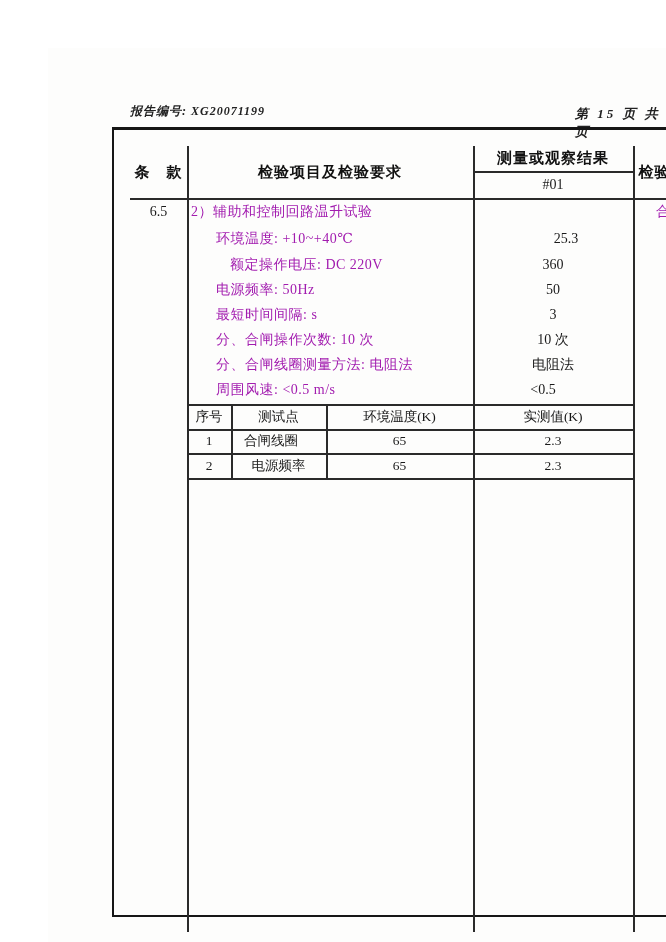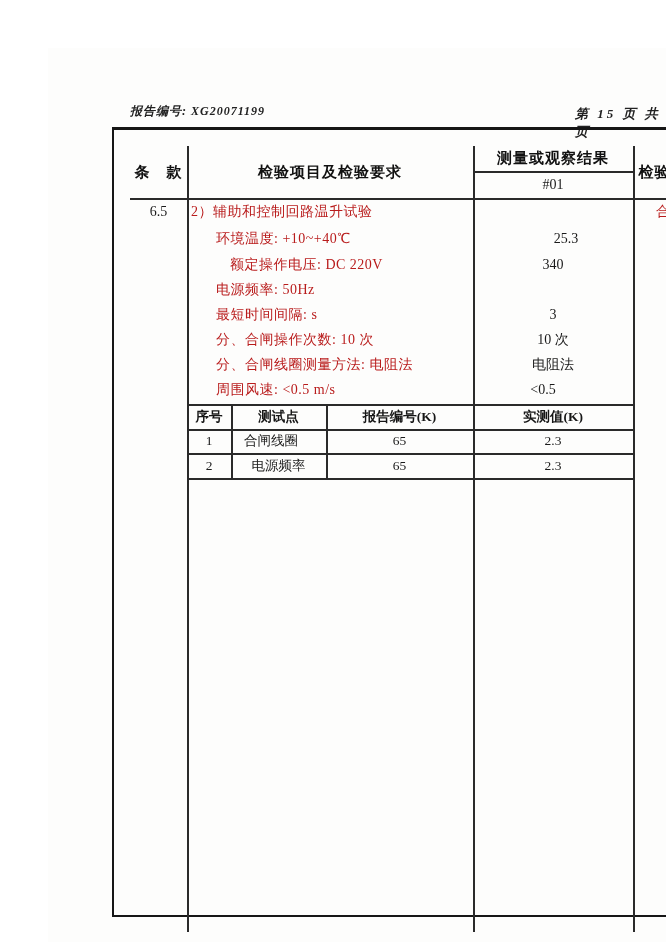--- a/index.html
+++ b/index.html
@@ -42,23 +42,23 @@
   .table-frame {
     position: absolute;
     left: 48px; top: 63px;
     width: 582px; height: 790px;
     border: 2px solid #161616;
     border-top-width: 3px;
   }
   .vline { position: absolute; width: 1.5px; background: #2a2a2a; }
   .hline { position: absolute; height: 1.5px; background: #2a2a2a; }
   .th { font-weight: bold; font-size: 15px; letter-spacing: 1px; color: #111; }
-  .body-txt { font-size: 14px; color: #b91c1c; letter-spacing: 0.5px; font-family: Liberation Serif, serif; }
+  .body-txt { font-size: 14px; color: #a21caf; letter-spacing: 0.5px; }
   .num { font-size: 14px; color: #1a1a1a; }
-  .inner-th { font-weight: bold; font-size: 13.5px; color: #161616; }
+  .inner-th { font-weight: normal; font-size: 13.5px; color: #161616; }
   .inner-td { font-size: 13.5px; color: #1a1a1a; }
 </style>
 </head>
 <body>
 
 <div class="page">
 
   <div class="abs hdr-txt" style="left:66px; top:39px;">报告编号: XG20071199</div>
   <div class="abs page-info" style="left:511px; top:41px;">第 15 页 共 67 页</div>
 
@@ -83,39 +83,40 @@
 
     <div class="cell left body-txt" style="left:86px; top:84px;  width:256px; height:18px;">环境温度: +10~+40℃</div>
     <div class="cell left body-txt" style="left:100px; top:110px; width:256px; height:18px;">额定操作电压: DC 220V</div>
     <div class="cell left body-txt" style="left:86px; top:135px; width:256px; height:18px;">电源频率: 50Hz</div>
     <div class="cell left body-txt" style="left:86px; top:160px; width:256px; height:18px;">最短时间间隔: s</div>
     <div class="cell left body-txt" style="left:86px; top:185px; width:256px; height:18px;">分、合闸操作次数: 10 次</div>
     <div class="cell left body-txt" style="left:86px; top:210px; width:256px; height:18px;">分、合闸线圈测量方法: 电阻法</div>
     <div class="cell left body-txt" style="left:86px; top:235px; width:256px; height:18px;">周围风速: &lt;0.5 m/s</div>
 
     <div class="cell num" style="left:343px; top:84px;  width:186px; height:18px;">25.3</div>
-    <div class="cell num" style="left:343px; top:110px; width:160px; height:18px;">340</div>
+    <div class="cell num" style="left:343px; top:110px; width:160px; height:18px;">360</div>
+    <div class="cell num" style="left:343px; top:135px; width:160px; height:18px;">50</div>
     <div class="cell num" style="left:343px; top:160px; width:160px; height:18px;">3</div>
     <div class="cell num" style="left:343px; top:185px; width:160px; height:18px;">10 次</div>
     <div class="cell num" style="left:343px; top:210px; width:160px; height:18px;">电阻法</div>
     <div class="cell num" style="left:343px; top:235px; width:140px; height:18px;">&lt;0.5</div>
 
     <div>
 
       <div class="hline" style="left:57px; top:258px; width:447px; height:2px;"></div>
       <div class="hline" style="left:57px; top:283px; width:447px;"></div>
       <div class="hline" style="left:57px; top:307px; width:447px;"></div>
       <div class="hline" style="left:57px; top:332px; width:447px; height:2px;"></div>
 
       <div class="vline" style="left:101px; top:258px; height:76px;"></div>
       <div class="vline" style="left:196px; top:258px; height:76px;"></div>
 
       <div class="cell inner-th" style="left:57px;  top:258px; width:44px;  height:25px;">序号</div>
       <div class="cell inner-th" style="left:101px; top:258px; width:95px;  height:25px;">测试点</div>
-      <div class="cell inner-th" style="left:196px; top:258px; width:147px; height:25px;">报告编号(K)</div>
+      <div class="cell inner-th" style="left:196px; top:258px; width:147px; height:25px;">环境温度(K)</div>
       <div class="cell inner-th" style="left:343px; top:258px; width:160px; height:25px;">实测值(K)</div>
 
       <div class="cell inner-td" style="left:57px;  top:283px; width:44px;  height:24px;">1</div>
       <div class="cell inner-td" style="left:101px; top:283px; width:80px;  height:24px;">合闸线圈</div>
       <div class="cell inner-td" style="left:196px; top:283px; width:147px; height:24px;">65</div>
       <div class="cell inner-td" style="left:343px; top:283px; width:160px; height:24px;">2.3</div>
 
       <div class="cell inner-td" style="left:57px;  top:307px; width:44px;  height:25px;">2</div>
       <div class="cell inner-td" style="left:101px; top:307px; width:95px;  height:25px;">电源频率</div>
       <div class="cell inner-td" style="left:196px; top:307px; width:147px; height:25px;">65</div>

